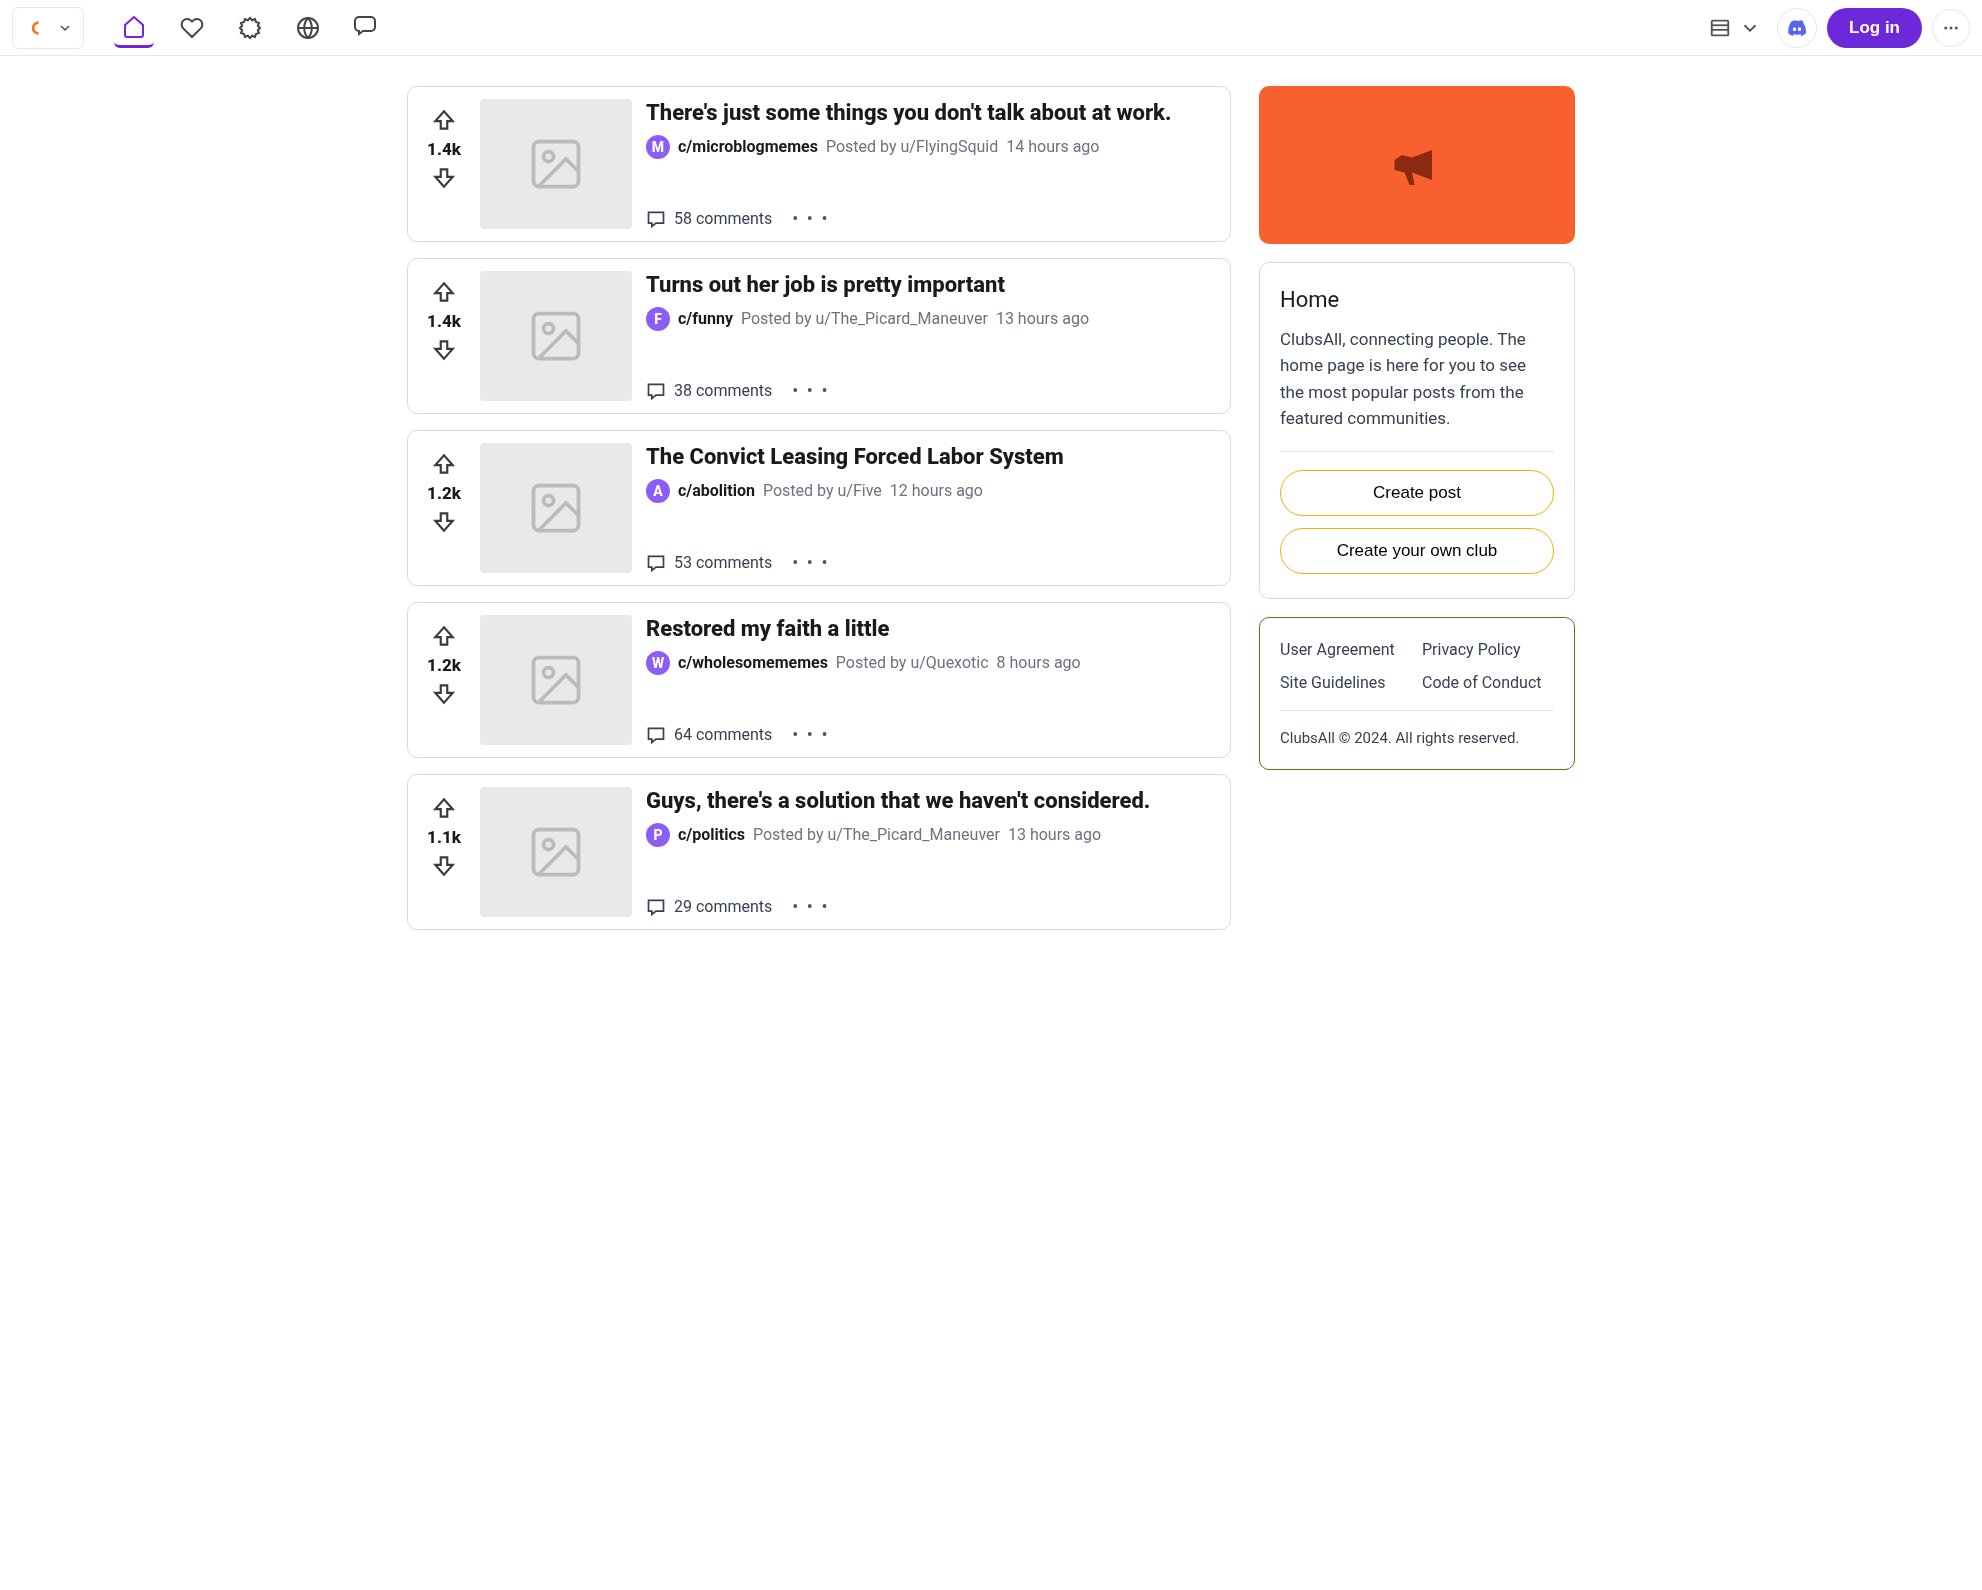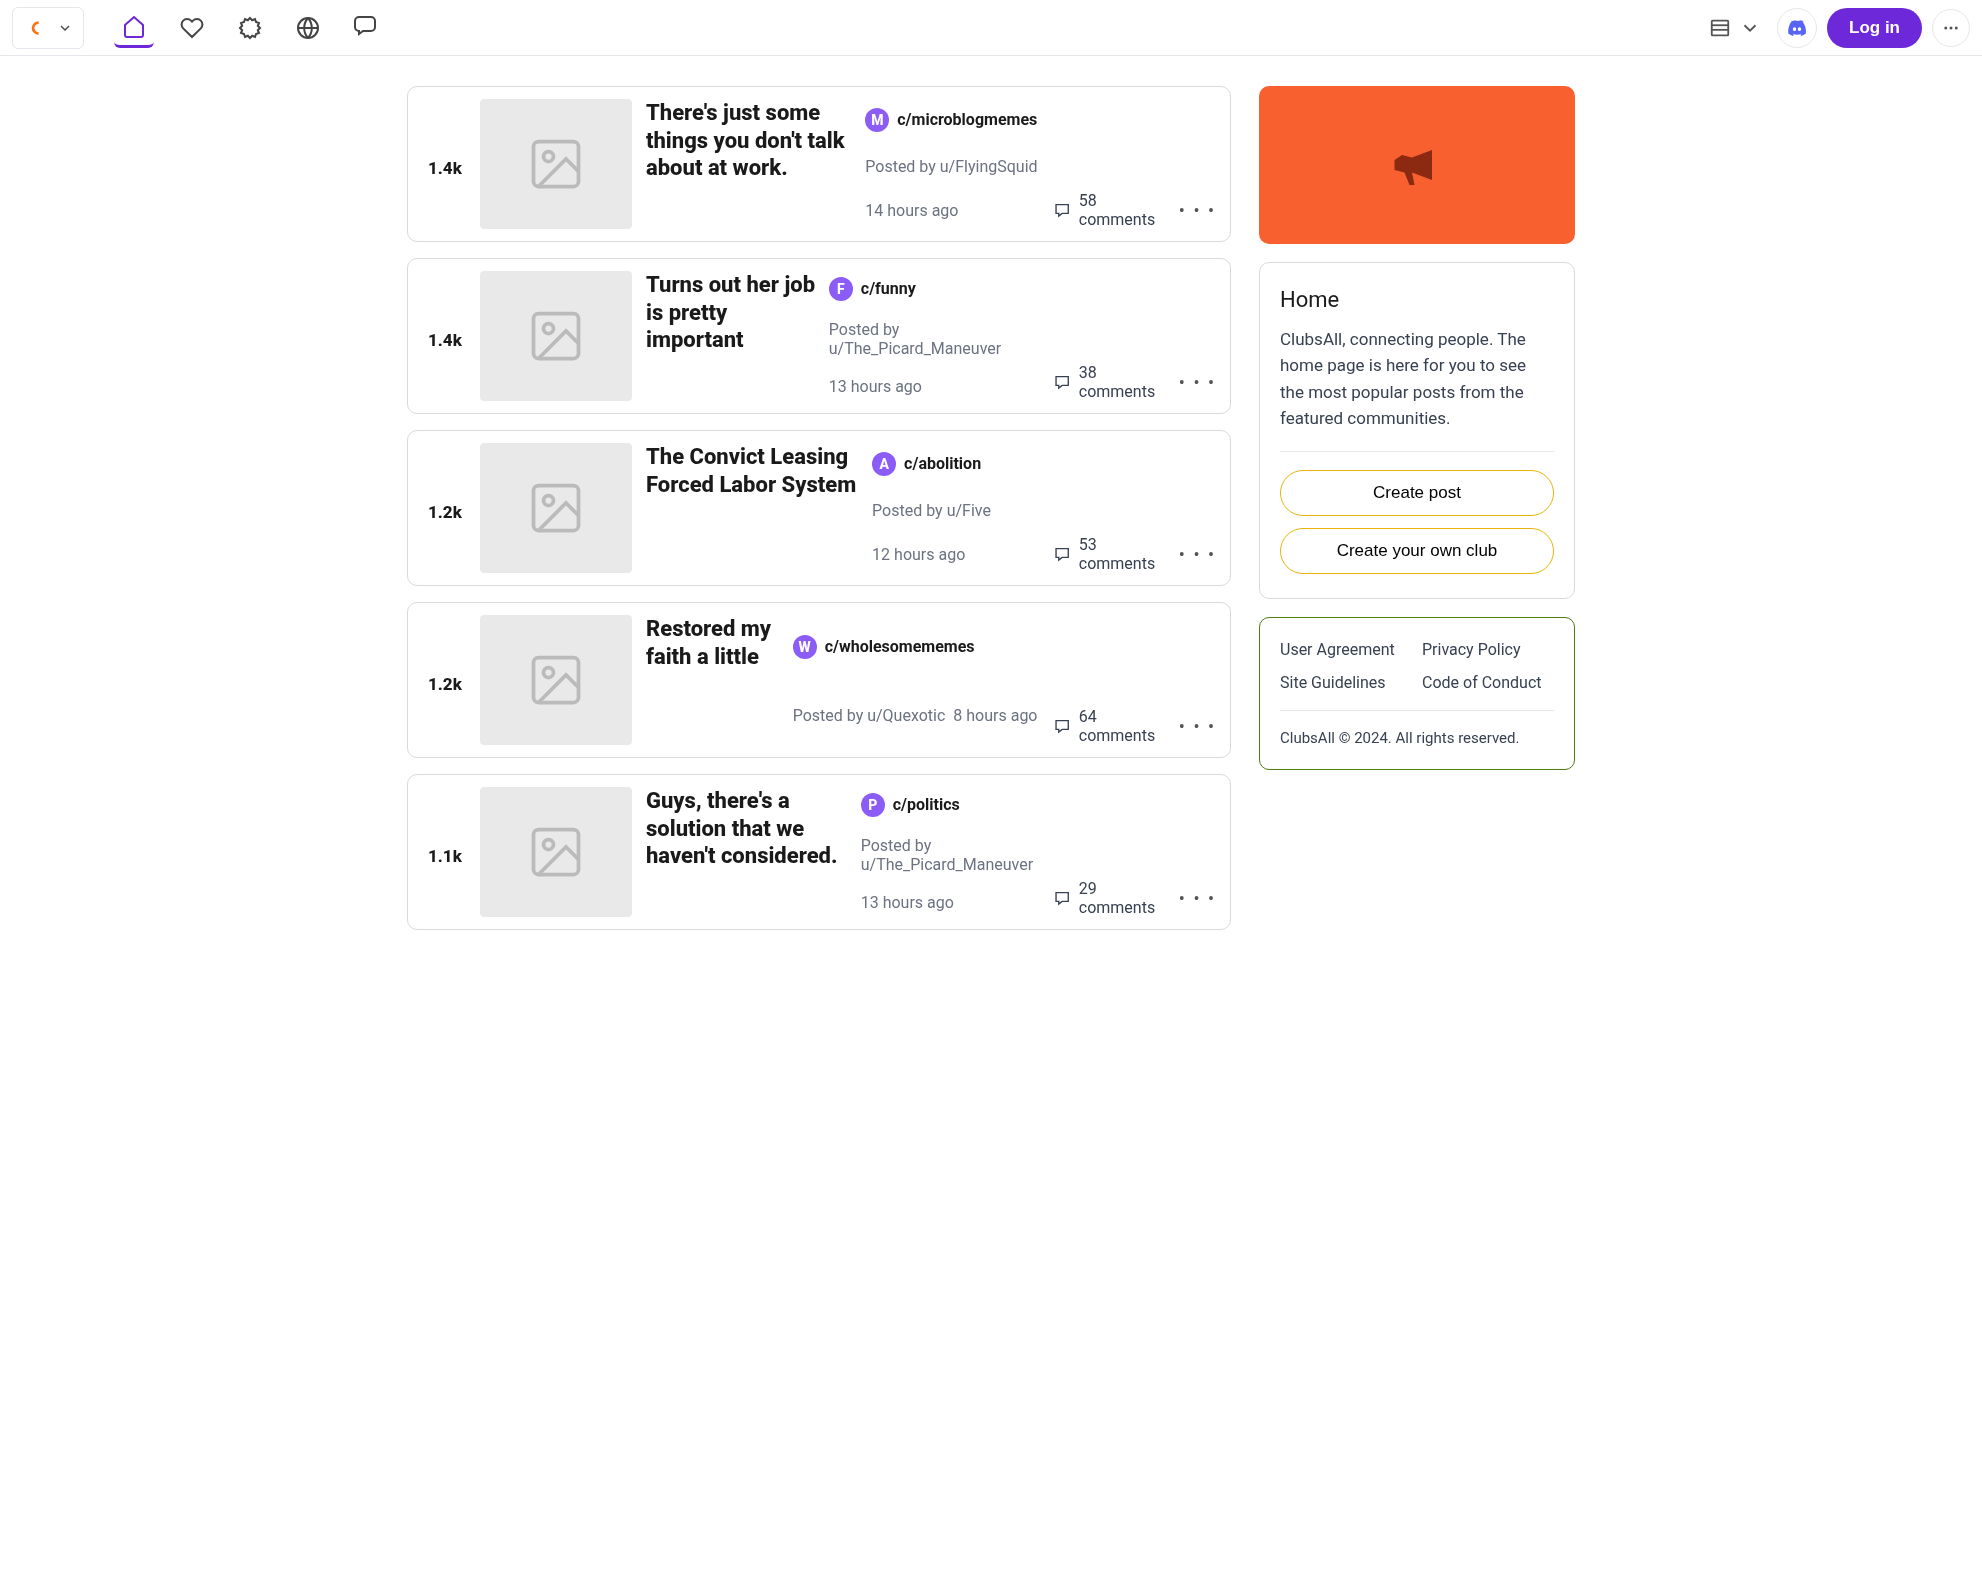--- a/index.html
+++ b/index.html
@@ -24,26 +24,26 @@
   .more-btn { width: 38px; height: 38px; border-radius: 50%; border: 1px solid #e5e7eb; display: flex; align-items: center; justify-content: center; cursor: pointer; }
   .more-btn svg { width: 18px; height: 18px; color: #555; }
   
   
   .container { display: flex; gap: 28px; max-width: 1200px; margin: 0 auto; padding: 30px 16px; align-items: flex-start; }
   .feed { flex: 1; display: flex; flex-direction: column; gap: 16px; }
   .sidebar { width: 316px; display: flex; flex-direction: column; gap: 18px; }
   
   
   .post { border: 1px solid #d7dadc; border-radius: 10px; display: flex; padding: 12px 14px; gap: 14px; }
-  .vote-col { display: flex; align-items: center; width: 44px; padding-top: 8px; gap: 6px; }
+  .vote-col { display: flex; flex-direction: column; align-items: center; width: 44px; padding-top: 8px; gap: 6px; }
   .vote-arrow { width: 26px; height: 26px; cursor: pointer; color: #3a3a3a; }
   .vote-count { font-weight: 800; font-size: 17px; color: #1a1a1b; }
   .thumb { width: 152px; height: 130px; background: #e9e9e9; border-radius: 4px; flex-shrink: 0; overflow: hidden; display: flex; align-items: center; justify-content: center; }
   .thumb svg { width: 60px; height: 60px; color: #bbb; }
-  .post-body { flex: 1; display: flex; flex-direction: row; }
+  .post-body { flex: 1; display: flex; flex-direction: column; }
   .post-title { font-size: 22px; font-weight: 800; color: #1a1a1b; margin-bottom: 8px; line-height: 1.25; }
   .post-meta { display: flex; align-items: center; gap: 8px; font-size: 16px; color: #6b7280; flex-wrap: wrap; }
   .club-badge { width: 24px; height: 24px; border-radius: 50%; background: #8b5cf6; color: #fff; display: inline-flex; align-items: center; justify-content: center; font-size: 14px; font-weight: 800; }
   .club-name { color: #1a1a1b; font-weight: 700; }
   .post-actions { display: flex; align-items: center; gap: 20px; margin-top: auto; padding-top: 20px; }
   .comment-link { display: flex; align-items: center; gap: 8px; color: #374151; font-size: 16px; cursor: pointer; }
   .comment-link svg { width: 20px; height: 20px; }
   .dots { cursor: pointer; color: #555; font-size: 18px; letter-spacing: 2px; }
   
   

